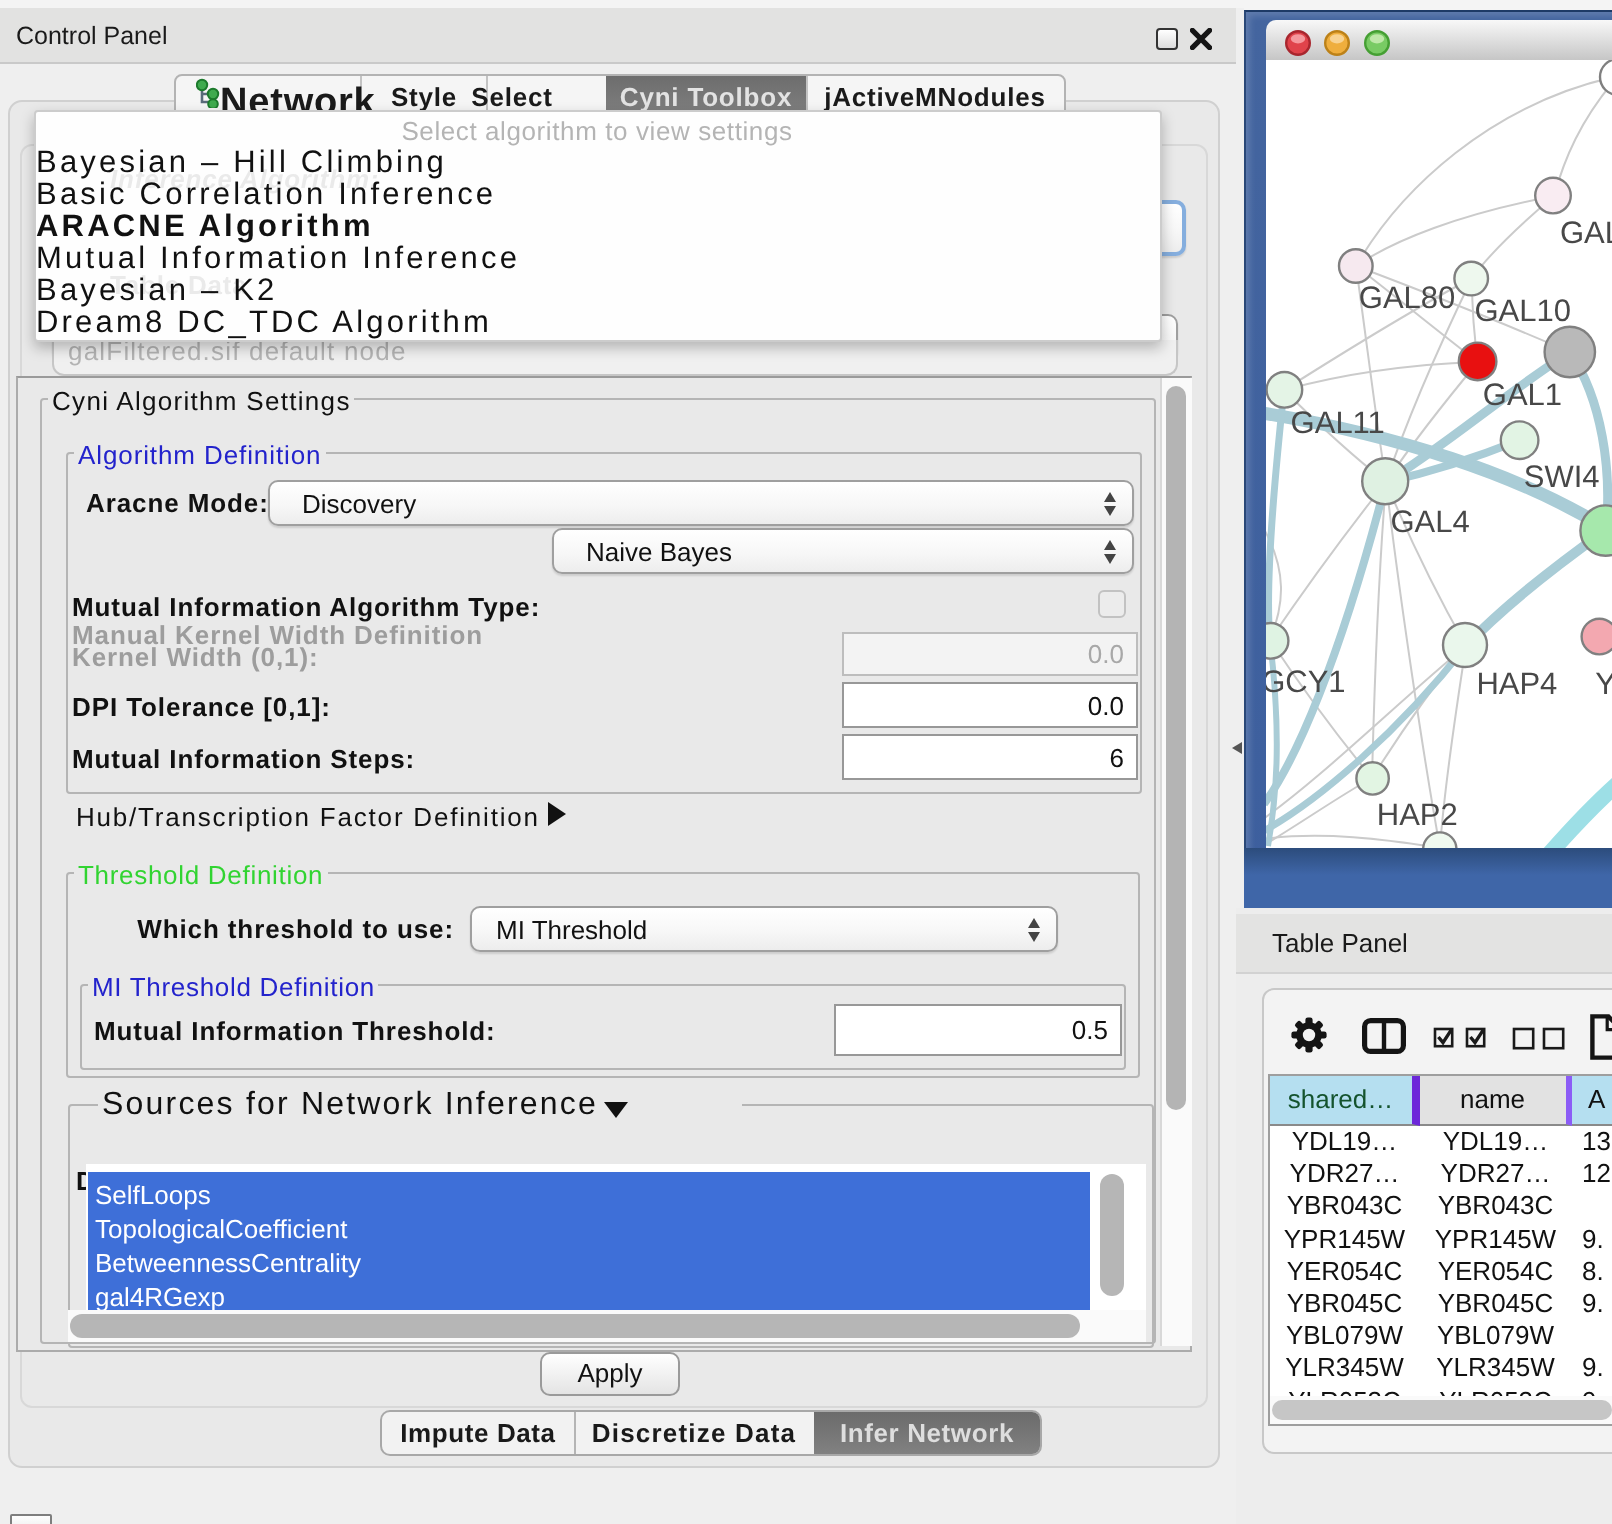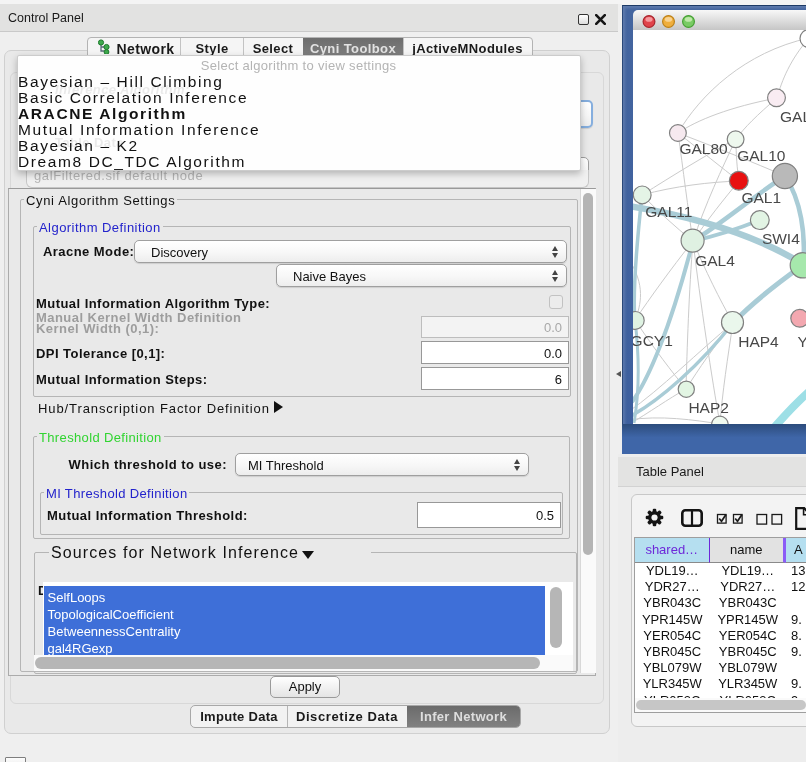--- a/index.html
+++ b/index.html
@@ -34,23 +34,23 @@
 
 <div class="abs" style="left:4px;top:50px;width:604px;height:682px;background:#e9e9e9;border:1px solid #d0d0d0;border-radius:7px;"></div>
 
 <div class="abs" style="left:10px;top:72px;width:592px;height:630px;background:#e9e9e9;border:1px solid #d8d8d8;border-radius:6px;"></div>
 
 <div class="abs" style="left:87px;top:37px;width:444px;height:20px;background:#f5f5f5;border:1px solid #b3b3b3;border-radius:4px;overflow:hidden;">
   <div class="abs" style="left:92px;top:0;width:1px;height:20px;background:#c3c3c3;"></div>
   <div class="abs" style="left:155px;top:0;width:1px;height:20px;background:#c3c3c3;"></div>
   <div class="abs" style="left:215px;top:0;width:100px;height:20px;background:linear-gradient(#6d6d6d,#808080);"></div>
   <div class="abs" style="left:315px;top:0;width:1px;height:20px;background:#c3c3c3;"></div>
-  <div class="abs" style="left:0;top:3px;width:93px;height:16px;font-size:14px;font-weight:bold;color:#1a1a1a;text-align:center;letter-spacing:0.4px;padding-left:22px;box-sizing:border-box;">Network</div>
+  <div class="abs" style="left:0;top:3px;width:93px;height:16px;font-size:19px;font-weight:bold;color:#1a1a1a;text-align:center;letter-spacing:0.4px;padding-left:22px;box-sizing:border-box;">Network</div>
   <div class="abs" style="left:93px;top:3px;width:62px;height:16px;font-size:13px;font-weight:bold;color:#1a1a1a;text-align:center;letter-spacing:0.4px;">Style</div>
-  <div class="abs" style="left:155px;top:3px;width:60px;height:16px;font-size:13px;font-weight:bold;color:#1a1a1a;text-align:center;letter-spacing:0.4px;">Select</div>
+  <div class="abs" style="left:138px;top:3px;width:60px;height:16px;font-size:13px;font-weight:bold;color:#1a1a1a;text-align:center;letter-spacing:0.4px;">Select</div>
   <div class="abs" style="left:215px;top:3px;width:100px;height:16px;font-size:13px;font-weight:bold;color:#e3e3e3;text-align:center;letter-spacing:0.4px;">Cyni Toolbox</div>
   <div class="abs" style="left:315px;top:3px;width:129px;height:16px;font-size:13px;font-weight:bold;color:#1a1a1a;text-align:center;letter-spacing:0.4px;">jActiveMNodules</div>
 </div>
 
 <svg class="abs" style="left:98px;top:39px;" width="13" height="15" viewBox="0 0 13 15">
   <path d="M3 5 L3 12 L6 12 M3 8 L6 8" stroke="#5a6b7a" stroke-width="1.3" fill="none"></path>
   <circle cx="3" cy="3.5" r="2.6" fill="#3faa4e" stroke="#1c7a2c"></circle>
   <circle cx="8.5" cy="8" r="2.6" fill="#3faa4e" stroke="#1c7a2c"></circle>
   <circle cx="8.5" cy="13" r="2.4" fill="#3faa4e" stroke="#1c7a2c"></circle>
 </svg>
@@ -256,21 +256,21 @@
     <rect x="93.5" y="11.5" width="8.6" height="8.6"></rect>
     <rect x="117" y="11.5" width="9.6" height="9.6"></rect>
     <rect x="132" y="11.5" width="9.6" height="9.6"></rect>
   </g>
   <path d="M79.2 15.5 l2.3 2.8 l4.3 -6.6 M95.2 15.5 l2.3 2.8 l4.3 -6.6" fill="none" stroke="#1a1a1a" stroke-width="1.7"></path>
   <path d="M156.2 5.2 h8 l6 6.2 v14.4 h-14 z" fill="none" stroke="#141414" stroke-width="2.2"></path>
   <path d="M163.6 5.2 v6.6 h7" fill="none" stroke="#141414" stroke-width="1.6"></path>
 </svg>
 
 <div class="abs" style="left:634px;top:537px;width:172px;height:176px;background:#fff;border-left:1px solid #9e9e9e;border-top:1px solid #9e9e9e;border-bottom:1px solid #9e9e9e;box-sizing:border-box;overflow:hidden;">
-  <div class="abs" style="left:0;top:0;width:74.5px;height:25px;background:#b5dff0;border-right:1px solid #6d28d9;border-bottom:1px solid #8a8a8a;box-sizing:border-box;text-align:center;font-size:13px;color:#6d28d9;line-height:24px;">shared…</div>
+  <div class="abs" style="left:0;top:0;width:74.5px;height:25px;background:#b5dff0;border-right:4px solid #6d28d9;border-bottom:1px solid #8a8a8a;box-sizing:border-box;text-align:center;font-size:13px;color:#14532d;line-height:24px;">shared…</div>
   <div class="abs" style="left:74.5px;top:0;width:76.5px;height:25px;background:#e2e2e2;border-right:3px solid #8b5cf6;border-bottom:1px solid #8a8a8a;box-sizing:border-box;text-align:center;font-size:13px;color:#111;line-height:24px;">name</div>
   <div class="abs" style="left:151px;top:0;width:22px;height:25px;background:#b5dff0;border-bottom:1px solid #8a8a8a;box-sizing:border-box;font-size:13px;color:#111;line-height:24px;padding-left:8px;">A</div>
   <div class="abs" style="left:0;top:25px;width:74.5px;font-size:13px;color:#111;text-align:center;line-height:16.2px;">YDL19…<br>YDR27…<br>YBR043C<br>YPR145W<br>YER054C<br>YBR045C<br>YBL079W<br>YLR345W<br>YLR053C</div>
   <div class="abs" style="left:74.5px;top:25px;width:76.5px;font-size:13px;color:#111;text-align:center;line-height:16.2px;">YDL19…<br>YDR27…<br>YBR043C<br>YPR145W<br>YER054C<br>YBR045C<br>YBL079W<br>YLR345W<br>YLR053C</div>
   <div class="abs" style="left:156px;top:25px;width:20px;font-size:13px;color:#111;text-align:left;line-height:16.2px;">13.<br>12.<br>&nbsp;<br>9.<br>8.<br>9.<br>&nbsp;<br>9.<br>9.</div>
   <div class="abs" style="left:0;top:160px;width:171px;height:14px;background:#fafafa;"></div>
   <div class="abs" style="left:1px;top:162px;width:170px;height:10px;background:#c6c6c6;border-radius:5px;"></div>
 </div>
 
 </div>

